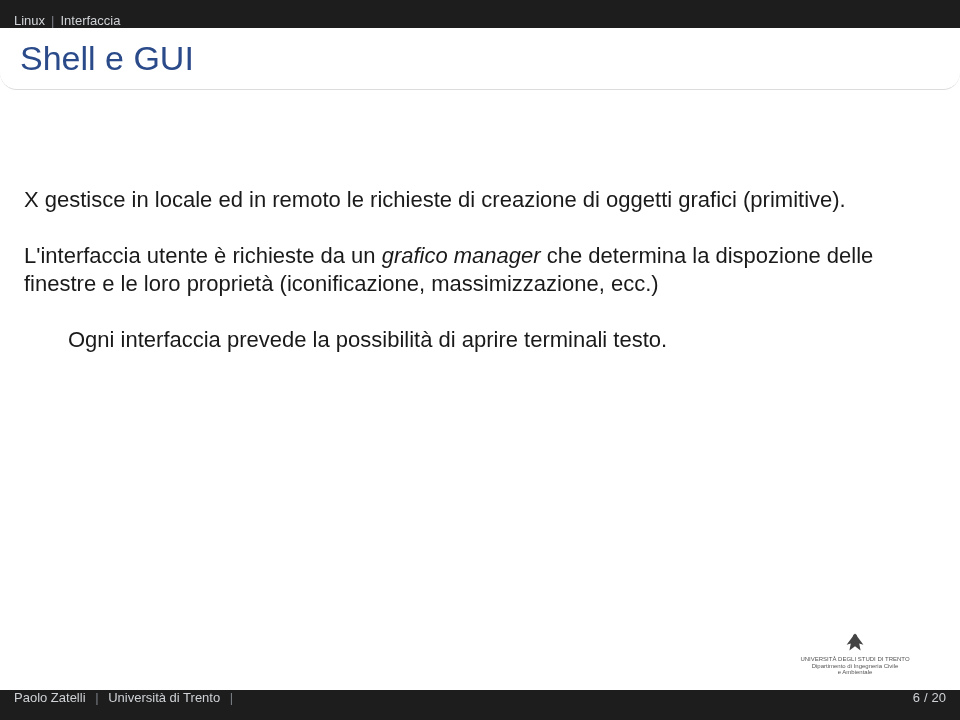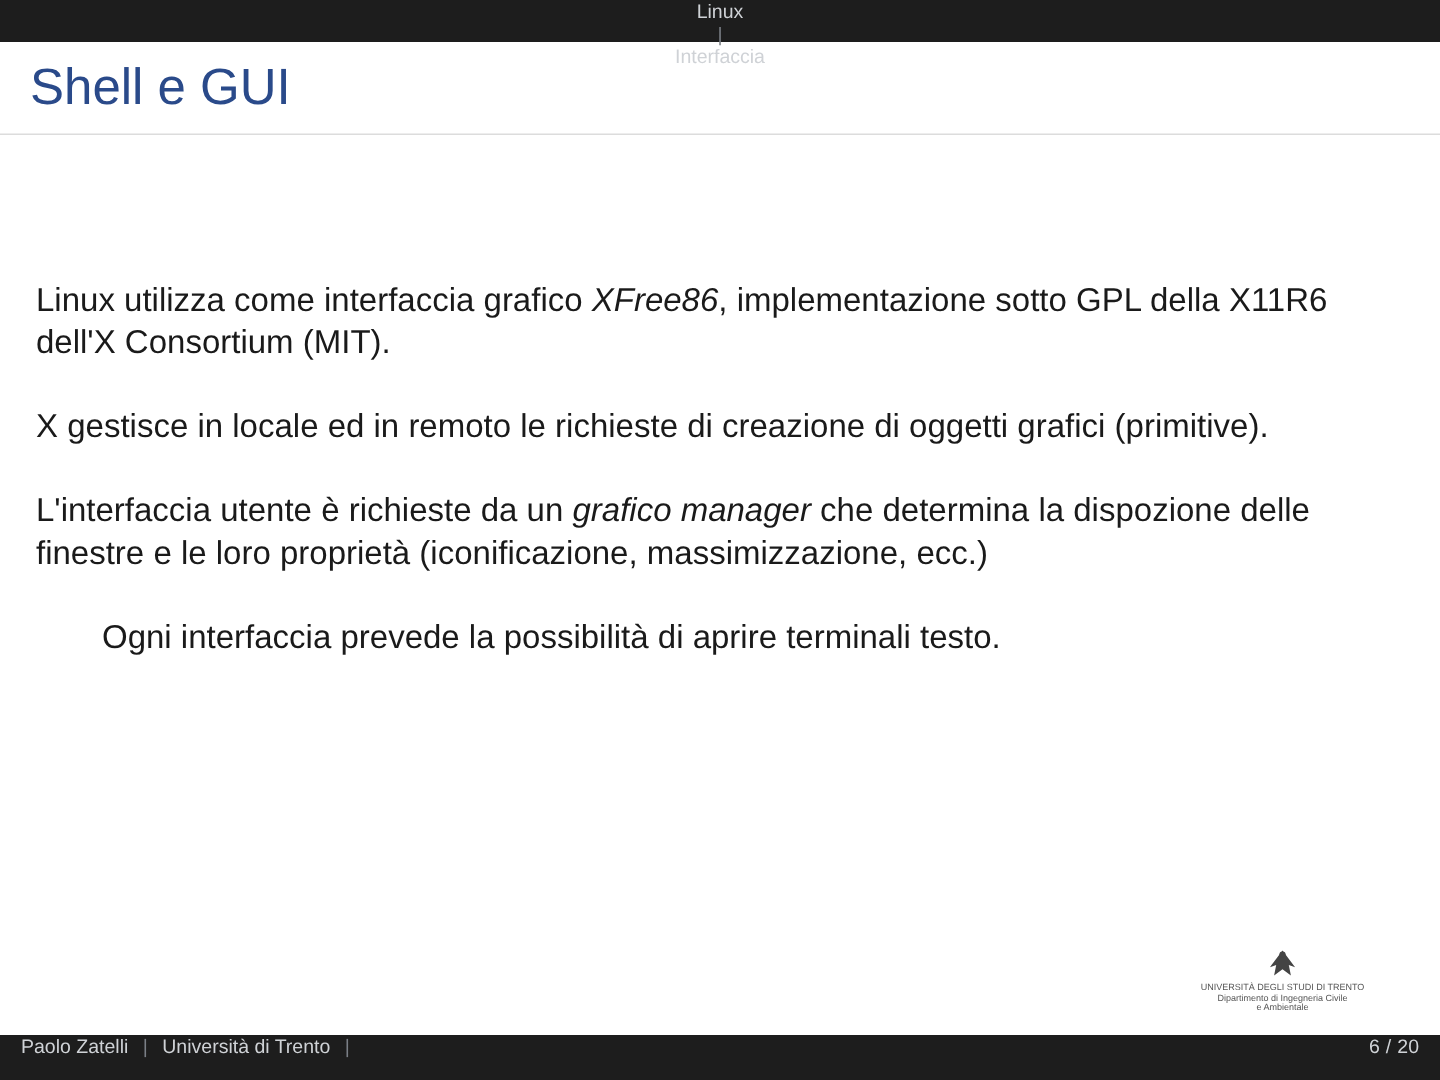--- a/index.html
+++ b/index.html
@@ -6,36 +6,36 @@
   html, body { width: 960px; height: 720px; overflow: hidden; }
   body {
     font-family: "Liberation Sans", "DejaVu Sans", Arial, sans-serif;
     background: #ffffff;
     position: relative;
   }
   .topbar {
     background: #1d1d1d;
     height: 28px;
     display: flex;
-    align-items: center;
+    align-items: flex-end;
     padding: 0 14px;
     font-size: 13px;
     color: #cfd2d6;
-    flex-direction: column;
   }
   .topbar .sep {
     color: #7a7f86;
     margin: 0 6px;
   }
   .title-band {
     height: 62px;
     display: flex;
     align-items: center;
     padding: 0 20px;
     border-bottom: 1px solid #dcdcdc;
+    border-radius: 17px;
   }
   .title-text {
     font-size: 34px;
     color: #2a4a8a;
     font-weight: 400;
   }
   .content {
     padding: 96px 24px 0 24px;
     font-size: 22px;
     line-height: 1.28;
@@ -94,23 +94,20 @@
   <span>Linux</span>
   <span class="sep">|</span>
   <span>Interfaccia</span>
 </div>
 
 <div class="title-band">
   <div class="title-text">Shell e GUI</div>
 </div>
 
 <div class="content">
-  <p class="para">
-    <span>Linux utilizza come interfaccia grafico </span><span class="it">XFree86</span><span>, implementazione sotto GPL della X11R6 dell'X Consortium (MIT).</span>
-  </p>
   <p class="para">X gestisce in locale ed in remoto le richieste di creazione di oggetti grafici (primitive).</p>
   <p class="para">
     <span>L'interfaccia utente è richieste da un </span><span class="it">grafico manager</span><span> che determina la dispozione delle finestre e le loro proprietà (iconificazione, massimizzazione, ecc.)</span>
   </p>
   <p class="para">Ogni interfaccia prevede la possibilità di aprire terminali testo.</p>
 </div>
 
 <div class="logo-area">
   <div class="logo-eagle">
     <svg viewBox="0 0 40 32">

